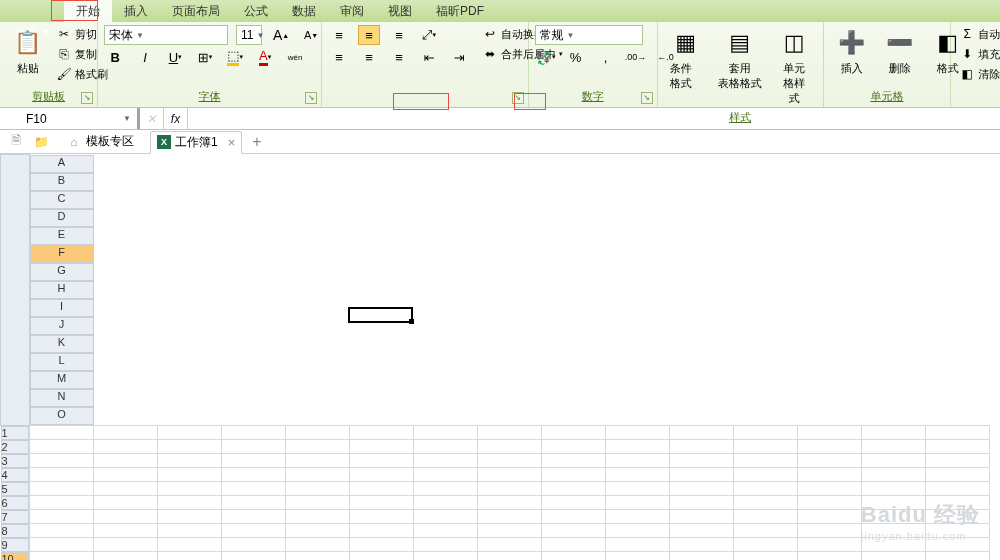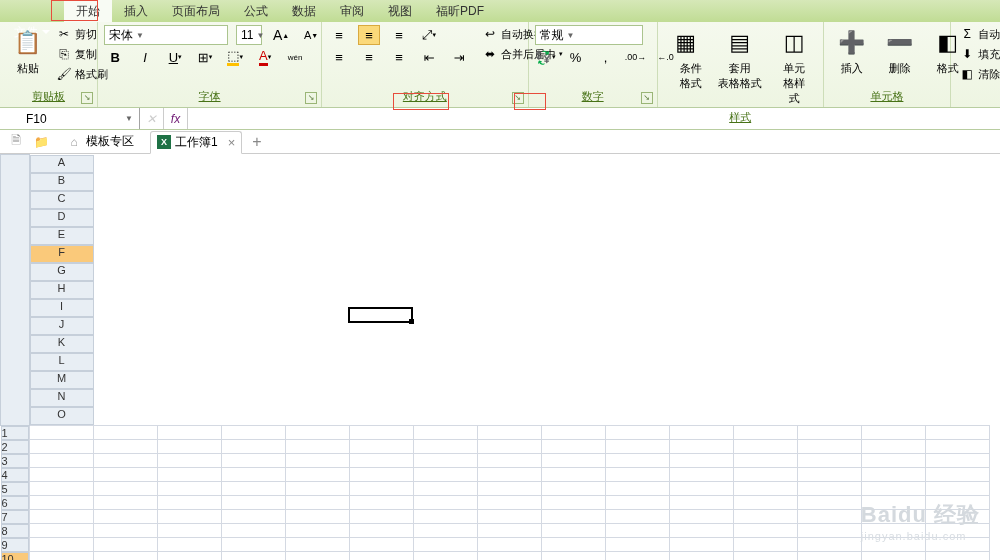--- a/index.html
+++ b/index.html
@@ -25,23 +25,23 @@
 .ico { width:16px; height:16px; display:inline-flex; align-items:center; justify-content:center; font-size:12px; }
 .big-btn { display:flex; flex-direction:column; align-items:center; gap:2px; padding:2px 6px; cursor:pointer; }
 .big-ico { width:32px; height:32px; display:flex; align-items:center; justify-content:center; font-size:22px; }
 .combo { height:20px; border:1px solid #abc48e; background:#fff; display:flex; align-items:center; padding:0 2px 0 4px; font-size:12px; }
 .combo .arr { font-size:8px; color:#666; margin-left:3px; }
 .tog { width:22px; height:20px; border:1px solid transparent; display:flex; align-items:center; justify-content:center; cursor:pointer; font-size:13px; }
 .tog.on { background:#fbd97a; border-color:#d9a93f; }
 
 
 .fbar { height:22px; border-bottom:1px solid #b8cda0; display:flex; align-items:center; font-size:12px; background:#fff; }
-.namebox { width:120px; border-right:1px solid #a3a3a3; padding:0 6px; display:flex; align-items:center; justify-content:space-between; height:100%; background:#fff; margin-left:20px; }
+.namebox { width:120px; border-right:3px solid #a3a3a3; padding:0 6px; display:flex; align-items:center; justify-content:space-between; height:100%; background:#fff; margin-left:20px; }
 .fx-area { display:flex; align-items:center; height:100%; }
-.fx-btn { width:24px; text-align:center; color:#701a75; font-style:italic; border-right:1px solid #ccc; height:100%; display:flex; align-items:center; justify-content:center; }
+.fx-btn { width:24px; text-align:center; color:#0f172a; font-style:italic; border-right:1px solid #ccc; height:100%; display:flex; align-items:center; justify-content:center; }
 .formula-input { flex:1; padding:0 6px; height:100%; }
 
 
 .sheettabs { height:24px; border-bottom:1px solid #ccc; display:flex; align-items:center; gap:10px; padding:0 8px; font-size:12px; background:#fff; }
 .stab { display:flex; align-items:center; gap:4px; padding:0 6px; height:100%; cursor:pointer; }
 .stab.active { border:1px solid #ccc; border-bottom:1px solid #fff; border-radius:3px 3px 0 0; margin-bottom:-1px; background:#fff; }
 .excel-ico { width:14px; height:14px; background:#1e7145; color:#fff; font-size:9px; font-weight:bold; display:flex; align-items:center; justify-content:center; }
 .close-x { color:#888; margin-left:6px; font-size:13px; }
 
 
@@ -170,21 +170,20 @@
             <span class="ico">↩</span>
             <span>自动换行</span>
           </div>
         <div class="btn">
             <span class="ico">⬌</span>
             <span>合并后居中</span>
             <span style="font-size:7px">▾</span>
           </div>
       </div>
     </div>
-    <div class="group-label">对齐方式</div>
     <div class="launcher">↘</div>
   </div>
 
   <div class="group" style="min-width:116px">
     <div class="group-body col">
       <div class="combo" style="width:108px">
           <span>常规</span>
           <span class="arr">▼</span>
         </div>
       <div class="row">
@@ -200,21 +199,21 @@
       </div>
     </div>
     <div class="group-label">数字</div>
     <div class="launcher">↘</div>
   </div>
 
   <div class="group" style="min-width:150px">
     <div class="group-body">
       <div class="big-btn">
           <div class="big-ico">▦</div>
-          <span style="text-align:right">条件格式</span>
+          <span style="text-align:left">条件格式</span>
         </div>
       <div class="big-btn">
           <div class="big-ico">▤</div>
           <span style="text-align:center;white-space:pre">套用
 表格格式</span>
         </div>
       <div class="big-btn">
           <div class="big-ico">◫</div>
           <span style="text-align:center">单元格样式</span>
         </div>

